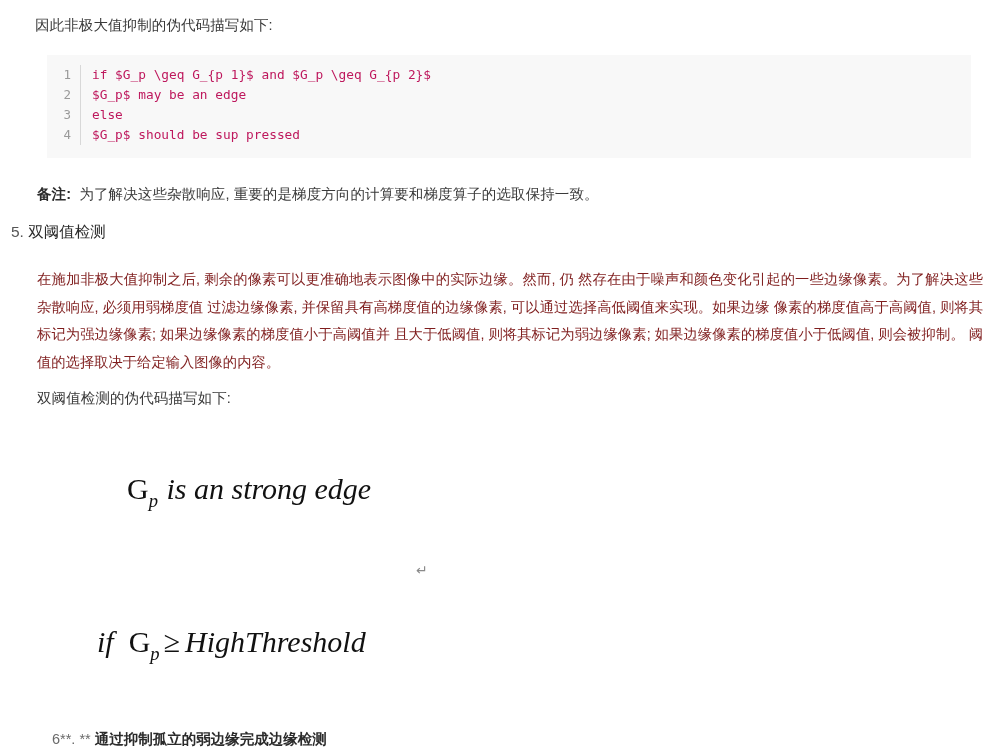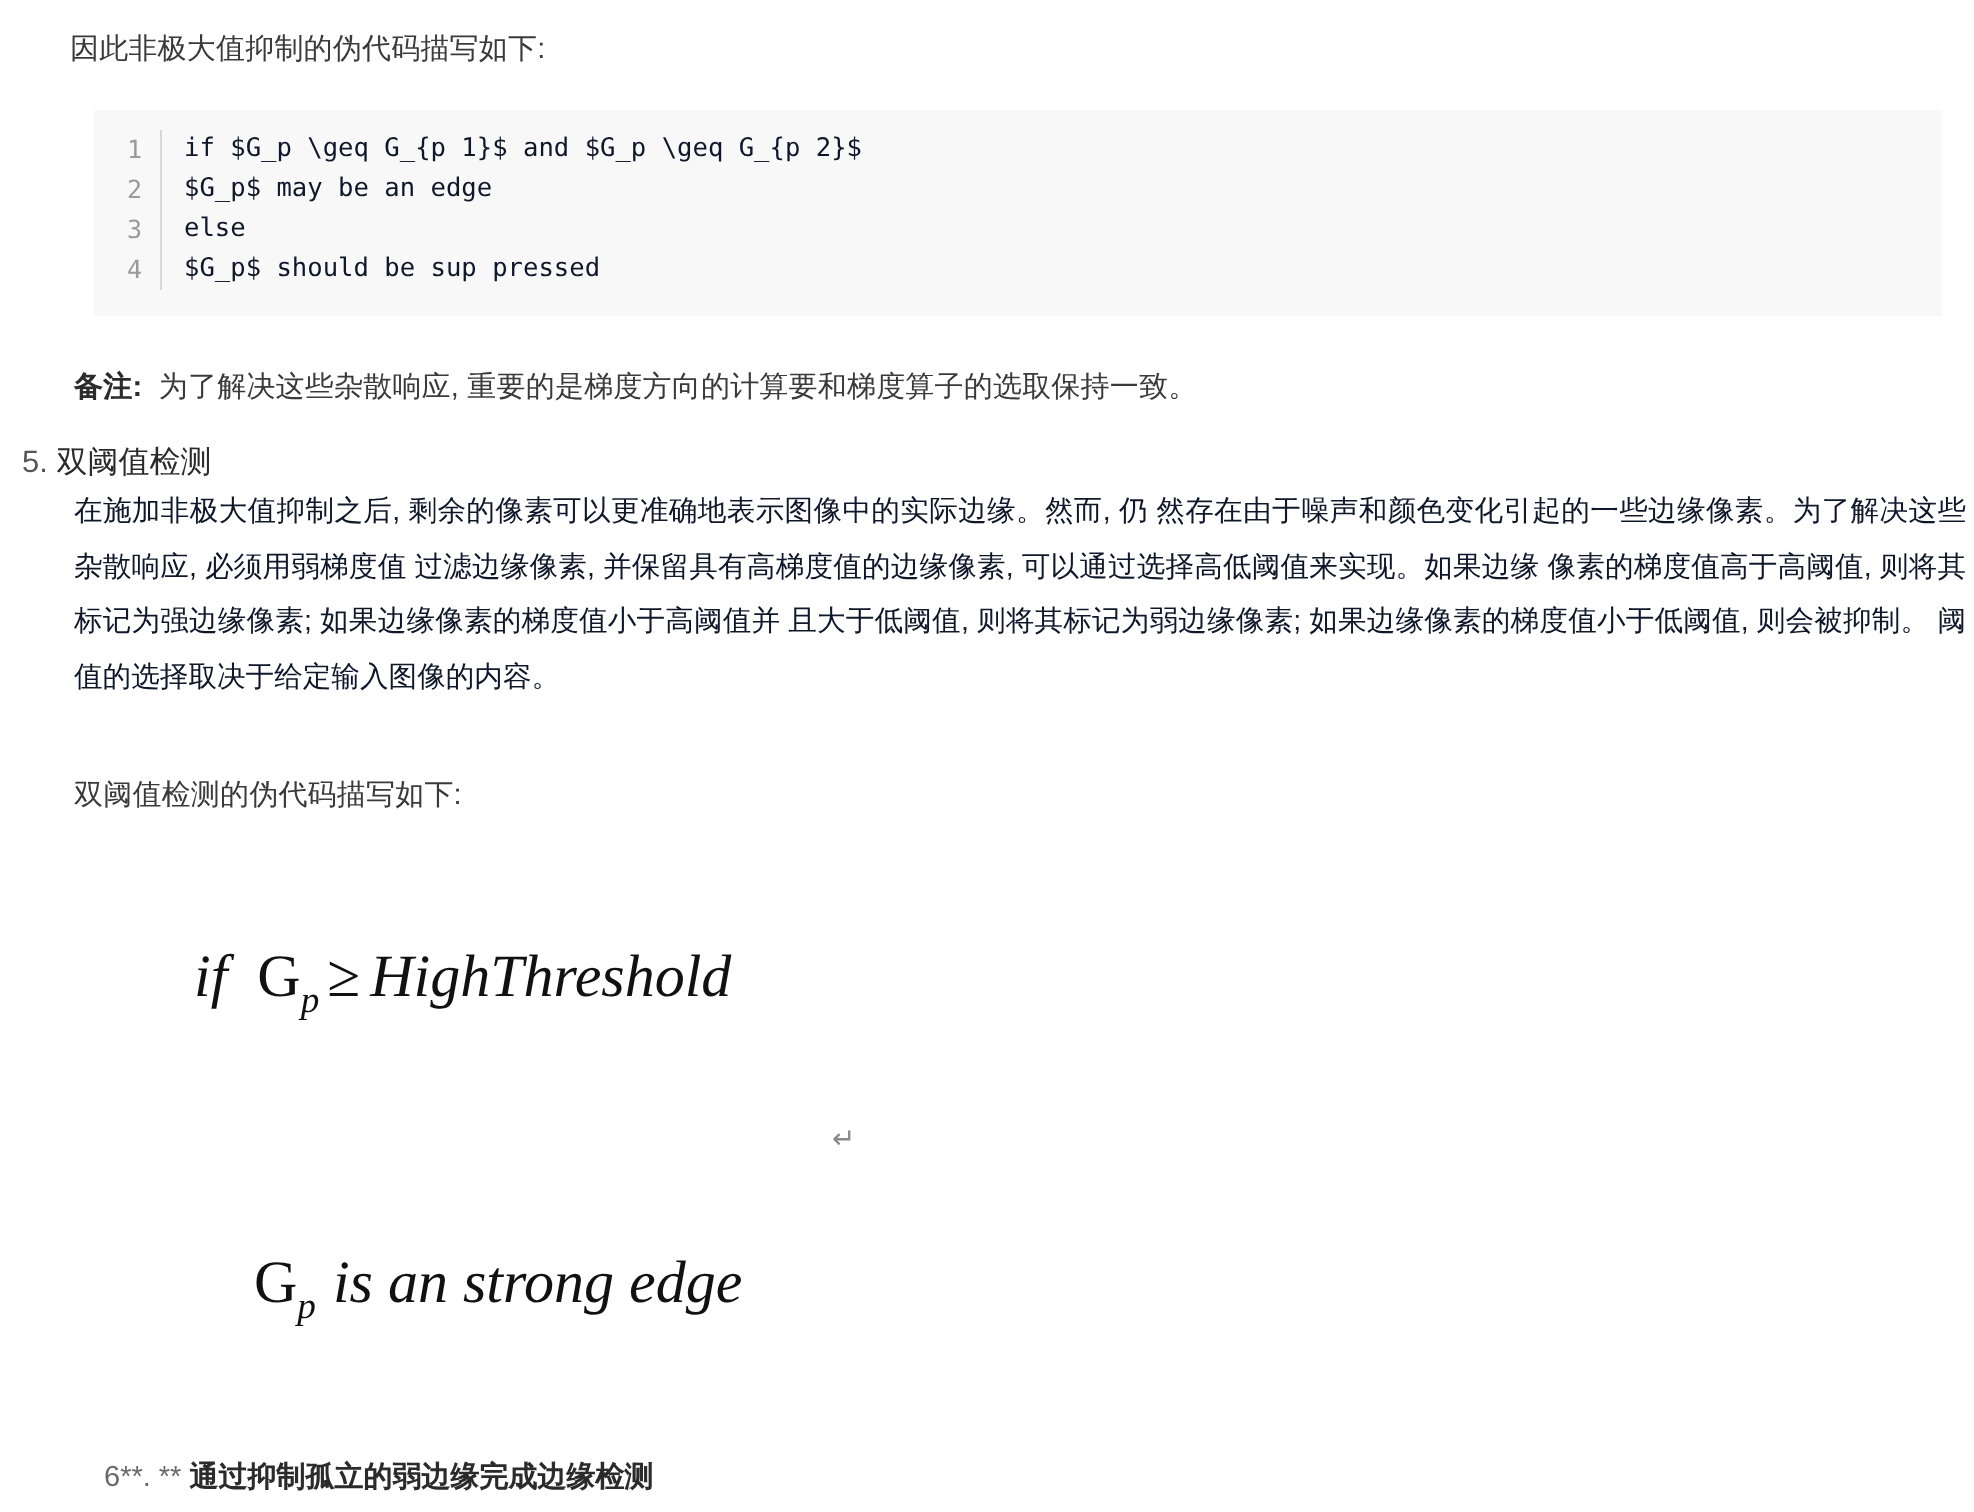--- a/index.html
+++ b/index.html
@@ -61,21 +61,21 @@
     font-family: "DejaVu Sans Mono", "Liberation Mono", monospace;
     font-size: 12.5px;
     border-right: 1px solid #d8d8d8;
     flex: 0 0 auto;
     user-select: none;
   }
   .code-text {
     padding-left: 11px;
     font-family: "DejaVu Sans Mono", "Liberation Mono", monospace;
     font-size: 12.8px;
-    color: #0f172a;
+    color: #be185d;
     white-space: pre;
   }
 
   
   .note {
     position: absolute;
     left: 37px;
     top: 180px;
   }
   .note b {
@@ -98,25 +98,25 @@
   .heading-item .htext {
     font-weight: 400;
     color: #2b2b2b;
     font-size: 15.5px;
   }
 
   
   .body-para {
     position: absolute;
     left: 37px;
-    top: 243px;
+    top: 266px;
     width: 946px;
     font-size: 14.3px;
     line-height: 27.5px;
-    color: #0f172a;
+    color: #7f1d1d;
     text-align: justify;
   }
 
   .lead-line {
     position: absolute;
     left: 37px;
     top: 384px;
   }
 
   
@@ -218,28 +218,28 @@
     <span class="num">5.</span>
     <span class="htext">双阈值检测</span>
   </div>
 
   <div class="body-para">在施加非极大值抑制之后, 剩余的像素可以更准确地表示图像中的实际边缘。然而, 仍 然存在由于噪声和颜色变化引起的一些边缘像素。为了解决这些杂散响应, 必须用弱梯度值 过滤边缘像素, 并保留具有高梯度值的边缘像素, 可以通过选择高低阈值来实现。如果边缘 像素的梯度值高于高阈值, 则将其标记为强边缘像素; 如果边缘像素的梯度值小于高阈值并 且大于低阈值, 则将其标记为弱边缘像素; 如果边缘像素的梯度值小于低阈值, 则会被抑制。 阈值的选择取决于给定输入图像的内容。</div>
 
   <div class="para lead-line">双阈值检测的伪代码描写如下:</div>
 
   <div class="mathblock">
 
+    <div class="mathline m-ind1">
+      <span class="var var-up">G</span><span class="sub">p</span><span>&nbsp;</span><span class="var">is an strong edge</span>
+    </div>
+
     <div class="mathline m-ind2">
       <span class="var">if</span><span>&nbsp;&nbsp;</span><span class="var var-up">G</span><span class="sub">p</span><span class="op">≥</span><span class="var">HighThreshold</span>
     </div>
 
-    <div class="mathline m-ind1">
-      <span class="var var-up">G</span><span class="sub">p</span><span>&nbsp;</span><span class="var">is an strong edge</span>
-    </div>
-
     <div class="mathline m-ind2">
       
     </div>
 
   </div>
 
   <div class="return-mark">↵</div>
 
   <div class="footer-heading">
     <span class="stars">6**. **</span><span>&nbsp;</span><span class="ftext">通过抑制孤立的弱边缘完成边缘检测</span>

